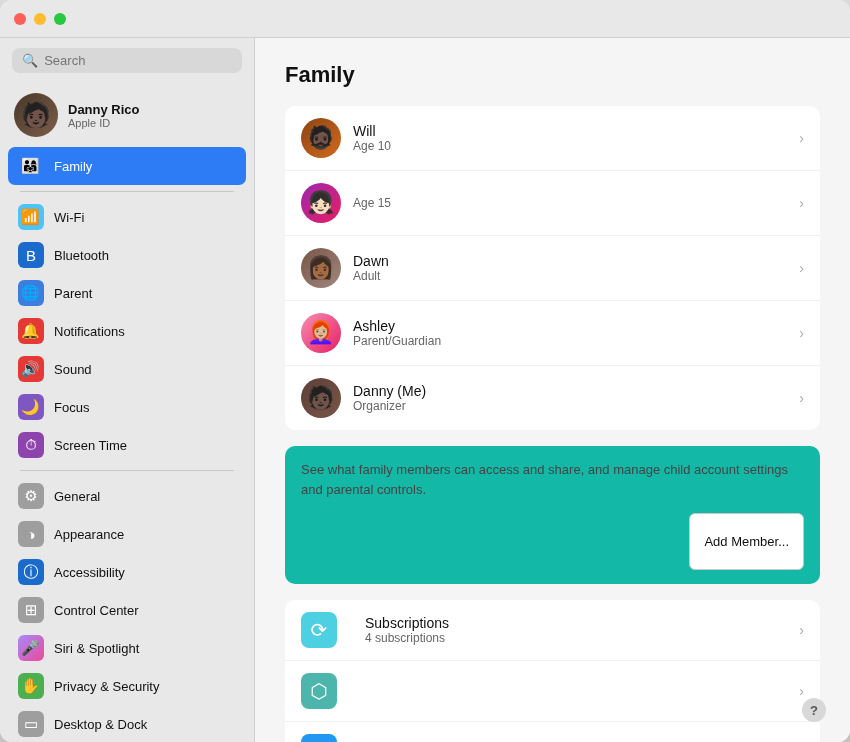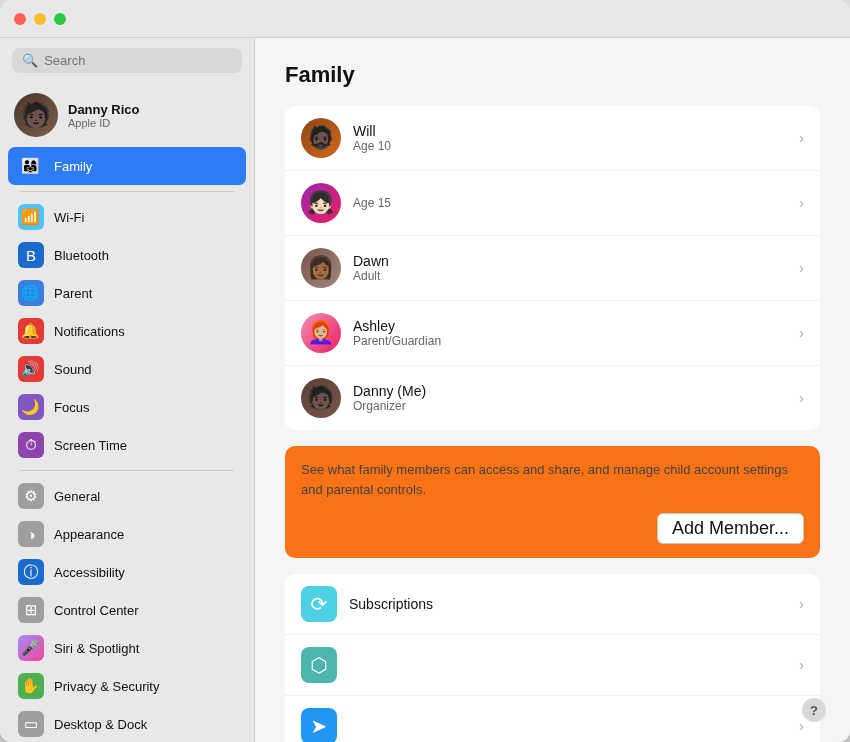--- a/index.html
+++ b/index.html
@@ -198,38 +198,38 @@
     }
     .member-role {
       font-size: 12px;
       color: #666;
     }
     .chevron {
       color: #aaa;
       font-size: 14px;
     }
     .description-box {
-      background: #f97316;
+      background: #14b8a6;
       border-radius: 10px;
       padding: 14px 16px;
       margin-bottom: 16px;
     }
     .description-text {
       font-size: 13px;
       color: #444;
       line-height: 1.5;
       margin-bottom: 14px;
     }
     .add-member-btn {
       float: right;
       background: white;
       border: 1px solid #c8c8c8;
       border-radius: 6px;
-      padding: 4px 14px;
-      font-size: 18px;
+      padding: 20px 14px;
+      font-size: 13px;
       cursor: pointer;
       color: #111;
     }
     .clearfix::after { content: ''; display: table; clear: both; }
     .service-card {
       background: white;
       border-radius: 10px;
       margin-bottom: 0;
       overflow: hidden;
     }
@@ -244,21 +244,21 @@
     .service-row:last-child {
       border-bottom: none;
     }
     .service-icon {
       width: 36px; height: 36px;
       border-radius: 8px;
       display: flex; align-items: center; justify-content: center;
       font-size: 20px;
       flex-shrink: 0;
     }
-    .service-info { flex: 1; }
+    .service-info { flex: 1; margin-left: 16px; }
     .service-name { font-size: 14px; font-weight: 500; color: #111; }
     .service-sub { font-size: 12px; color: #666; }
     .help-btn {
       position: absolute;
       bottom: 20px;
       right: 24px;
       width: 24px; height: 24px;
       border-radius: 50%;
       background: #d8d8d8;
       border: none;
@@ -441,20 +441,21 @@
           <button class="add-member-btn">Add Member...</button>
         </div>
 
         <div class="service-card" id="services-list">
         <div class="service-row">
     <div class="service-icon" style="background:#4dd0e1;color:white">
       ⟳
     </div>
     <div class="service-info">
       <div class="service-name">Subscriptions</div>
+      <div class="service-sub">4 subscriptions</div>
     </div>
     <span class="chevron">›</span>
   </div>
             <div class="service-row">
     <div class="service-icon" style="background:#4db6ac;color:white">
       ⬡
     </div>
     <div class="service-info">
     </div>
     <span class="chevron">›</span>

